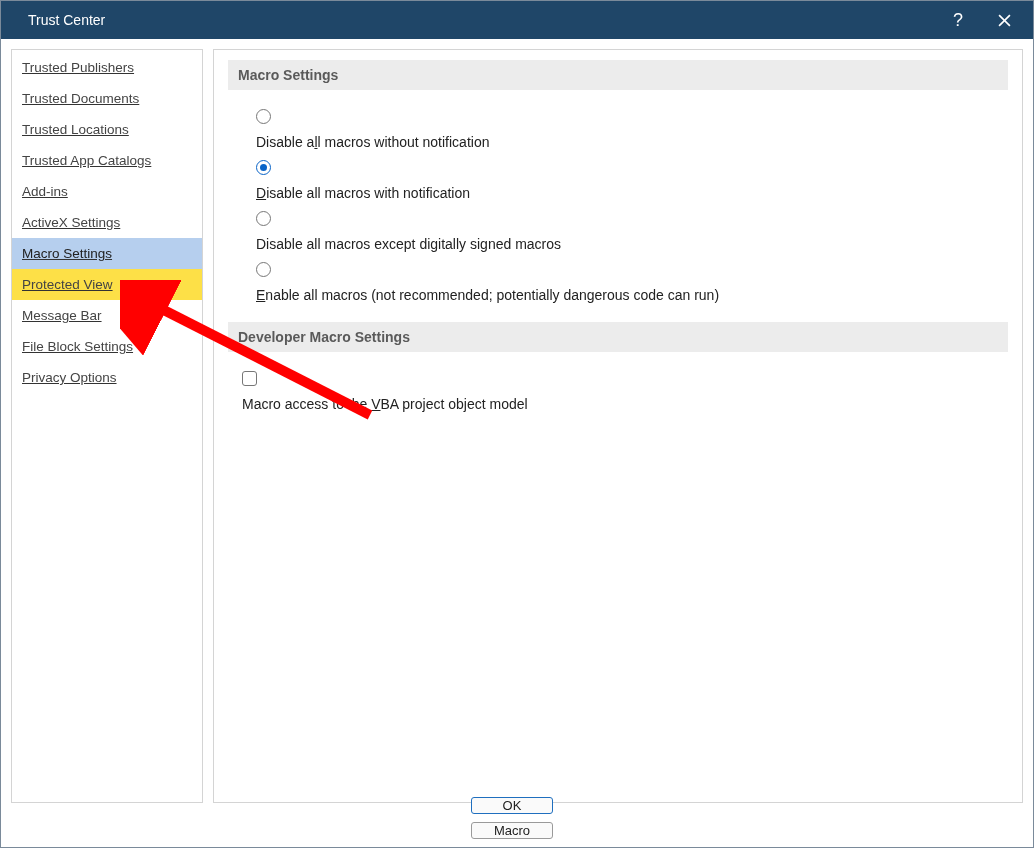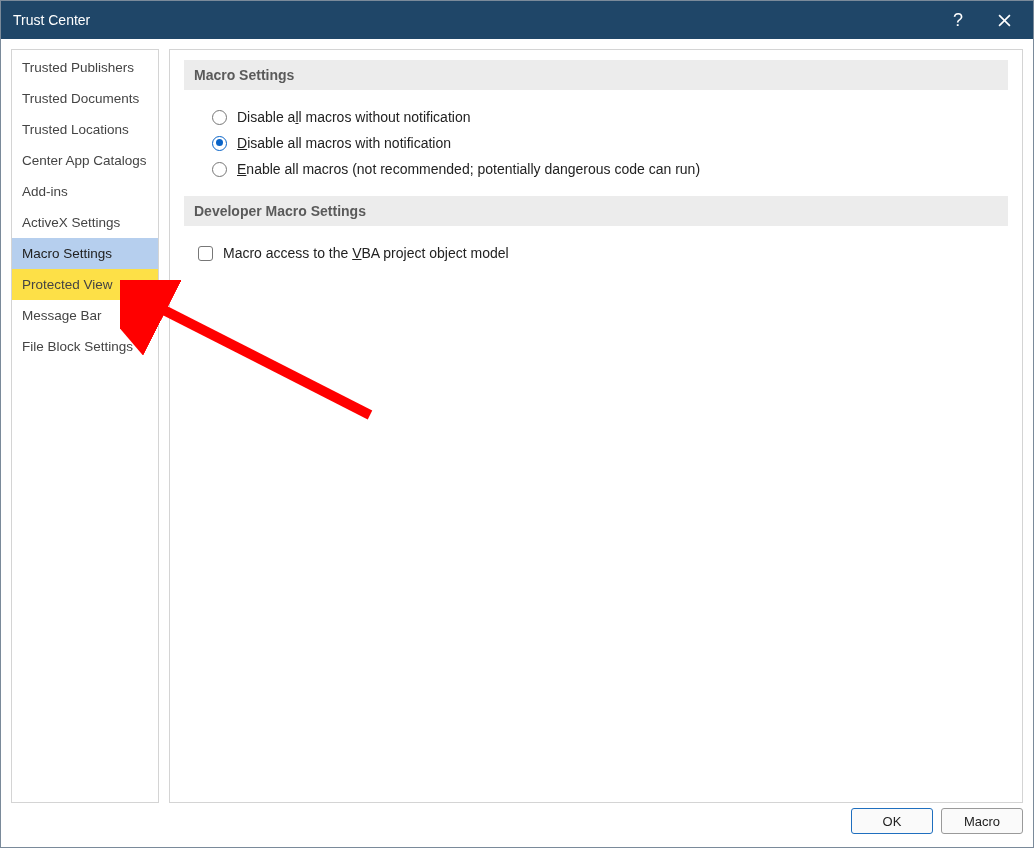--- a/index.html
+++ b/index.html
@@ -23,21 +23,21 @@
   }
   .titlebar {
     height: 38px;
     background: #1f4668;
     color: #fff;
     display: flex;
     align-items: center;
     padding: 0 6px 0 12px;
     font-size: 14px;
   }
-  .titlebar .title { flex: 1; }
+  .titlebar .title { flex: 1; margin-left: 15px; }
   .titlebar .tb-btn {
     width: 46px;
     height: 38px;
     display: flex;
     align-items: center;
     justify-content: center;
     cursor: pointer;
     color: #fff;
     font-size: 16px;
   }
@@ -45,25 +45,26 @@
   .titlebar .tb-btn.help { font-size: 18px; font-weight: normal; }
 
   .body-area {
     flex: 1;
     display: flex;
     gap: 10px;
     padding: 10px 10px 0 10px;
     min-height: 0;
   }
   .sidebar {
-    width: 148px;
+    width: 192px;
     border: 1px solid #d4d4d4;
     background: #fff;
     overflow: hidden;
     padding: 2px 0px;
+    text-decoration: underline;
   }
   .side-item {
     padding: 8px 10px;
     color: #444;
     font-size: 13.5px;
     cursor: pointer;
     white-space: nowrap;
   }
   .side-item.selected {
     background: #b6cfee;
@@ -82,25 +83,26 @@
   .section-header {
     background: #ececec;
     color: #5a5a5a;
     font-weight: 600;
     font-size: 14px;
     padding: 7px 10px;
     margin-bottom: 14px;
   }
   .radio-row, .check-row {
     display: flex;
-    align-items: center;
+    align-items: flex-start;
     gap: 10px;
     padding: 5px 0 5px 28px;
     font-size: 14px;
     color: #222;
+    flex-direction: column;
   }
   .radio {
     width: 15px; height: 15px; border-radius: 50%;
     border: 1.5px solid #777; display:inline-block; position:relative; flex:0 0 auto;
   }
   .radio.checked { border-color:#0a64c8; }
   .radio.checked::after {
     content:""; position:absolute; left:2.5px; top:2.5px; width:7px; height:7px;
     background:#0a64c8; border-radius:50%;
   }
@@ -111,20 +113,21 @@
   .underline-first { }
   .underline-first .u { text-decoration: underline; }
 
   .footer {
     height: 44px;
     display: flex;
     justify-content: flex-end;
     align-items: center;
     gap: 8px;
     padding: 0 10px 8px 0;
+    flex-direction: column;
   }
   .btn {
     min-width: 82px;
     height: 26px;
     border: 1px solid #9a9a9a;
     background: #fafafa;
     color: #222;
     font-size: 13px;
     border-radius: 3px;
     cursor: pointer;
@@ -159,43 +162,48 @@
       </svg>
     </div>
   </div>
 
   <div class="body-area">
 
     <div class="sidebar">
       <div class="side-item">Trusted Publishers</div>
       <div class="side-item">Trusted Documents</div>
       <div class="side-item">Trusted Locations</div>
-      <div class="side-item">Center App Catalogs</div>
+      <div class="side-item">Trusted App Catalogs</div>
       <div class="side-item">Add-ins</div>
       <div class="side-item">ActiveX Settings</div>
       <div class="side-item selected">Macro Settings</div>
       <div class="side-item hover">Protected View</div>
       <div class="side-item">Message Bar</div>
       <div class="side-item">File Block Settings</div>
+      <div class="side-item">Privacy Options</div>
     </div>
 
     <div class="content">
 
       <div class="section-header">Macro Settings</div>
 
       <div class="radio-row">
         <span class="radio"></span>
         <span class="underline-first"><span>Disable a</span><span class="u">l</span><span>l macros without notification</span></span>
       </div>
 
       <div class="radio-row">
         <span class="radio checked"></span>
         <span class="underline-first"><span></span><span class="u">D</span><span>isable all macros with notification</span></span>
       </div>
 
+      <div class="radio-row">
+        <span class="radio"></span>
+        <span class="underline-first"><span>Disable all macros except digitally si</span><span class="u">g</span><span>ned macros</span></span>
+      </div>
 
       <div class="radio-row">
         <span class="radio"></span>
         <span class="underline-first"><span></span><span class="u">E</span><span>nable all macros (not recommended; potentially dangerous code can run)</span></span>
       </div>
 
       <div style="height:14px"></div>
 
       <div class="section-header">Developer Macro Settings</div>
 

